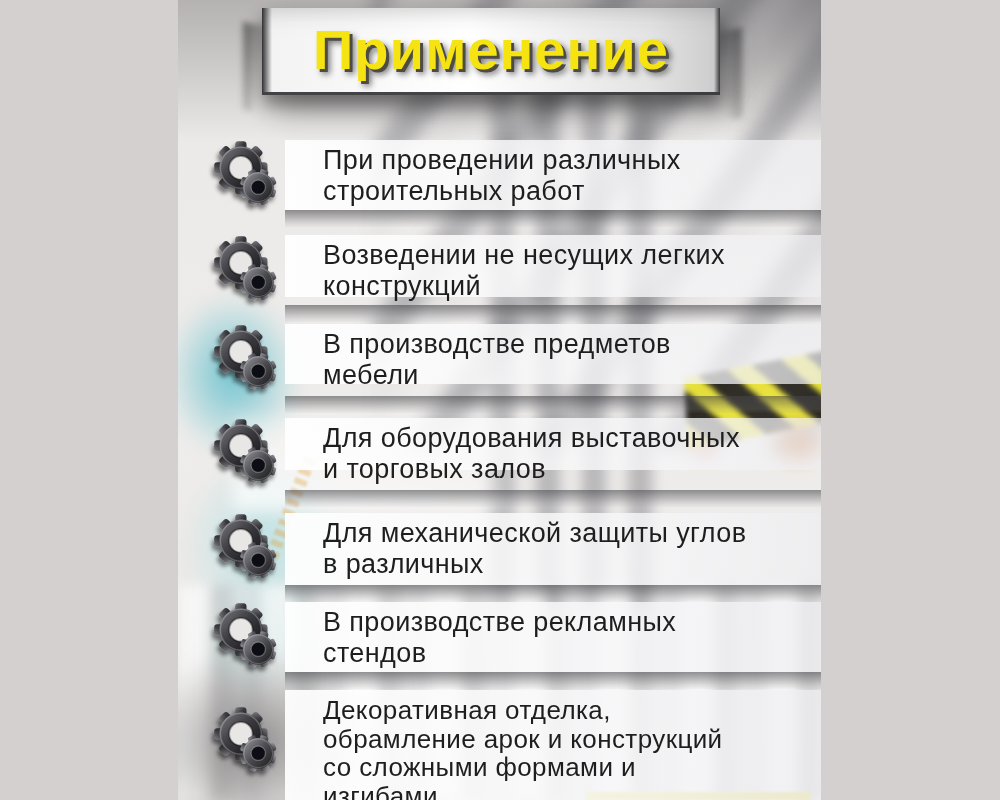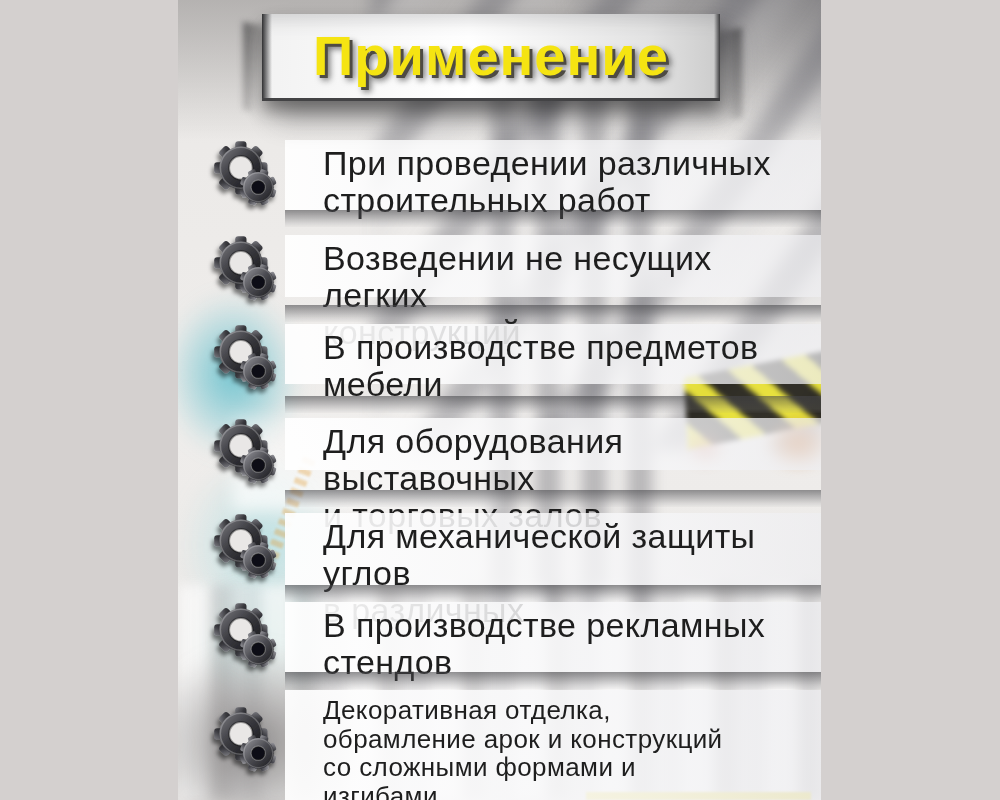--- a/index.html
+++ b/index.html
@@ -51,21 +51,21 @@
     background:repeating-linear-gradient(180deg,rgba(225,150,40,.55) 0 6px,rgba(225,150,40,0) 6px 11px);
     transform:rotate(21deg);filter:blur(1px);opacity:.6;}
 
   
   .banner-fold{position:absolute;z-index:3;filter:blur(3px);}
   .fold-left{left:243px;top:24px;width:24px;height:88px;
     background:linear-gradient(100deg,rgba(20,20,22,.55),rgba(20,20,22,0) 70%);transform:skewY(9deg);}
   .fold-right{left:714px;top:30px;width:28px;height:90px;
     background:linear-gradient(260deg,rgba(20,20,22,.5),rgba(20,20,22,0) 70%);transform:skewY(-9deg);}
   .banner{
-    position:absolute;z-index:4;left:262px;top:14px;width:458px;height:84px;
+    position:absolute;z-index:4;left:262px;top:8px;width:458px;height:84px;
     background:linear-gradient(to right,#f2f2f2,#ffffff 45%,#e3e3e3 85%,#cbcbcb);
     box-shadow:0 10px 16px rgba(30,30,32,.45),14px 18px 26px rgba(40,40,44,.3),inset 0 16px 20px -12px rgba(120,120,122,.35);
     border-bottom:3px solid rgba(35,35,38,.85);
     display:flex;align-items:center;justify-content:center;
   }
   .banner::before{content:"";position:absolute;left:0;top:0;bottom:0;width:10px;
     background:linear-gradient(90deg,#303032,rgba(120,120,122,0));}
   .banner::after{content:"";position:absolute;right:0;top:0;bottom:0;width:6px;
     background:linear-gradient(270deg,#3a3a3c,rgba(120,120,122,0));}
   .banner-title{
@@ -76,21 +76,21 @@
   }
 
   
   .row{position:absolute;left:178px;width:643px;z-index:3;}
   .band{position:absolute;left:107px;right:0;top:0;
     background:linear-gradient(90deg,rgba(255,255,255,.93),rgba(246,246,248,.8) 70%,rgba(238,238,241,.72));}
   .strip{position:absolute;left:107px;right:0;height:17px;
     background:linear-gradient(180deg,rgba(70,70,74,.58),rgba(130,130,134,.22) 75%,rgba(150,150,154,.05));
     filter:blur(.5px);}
   .band-text{
-    white-space:pre-line;font-size:34px;line-height:37px;letter-spacing:.4px;
+    white-space:pre-line;font-size:27px;line-height:31px;letter-spacing:.4px;
     color:var(--text,#1e1e1e);padding:5px 8px 0 38px;
   }
   .gear{position:absolute;left:28px;top:-4px;width:82px;height:82px;}
   .gear svg{width:100%;height:100%;display:block;}
 
   .r1{top:140px}.r1 .band{height:70px}.r1 .strip{top:70px}
   .r2{top:235px}.r2 .band{height:62px}.r2 .strip{top:70px}
   .r3{top:324px}.r3 .band{height:60px}.r3 .strip{top:72px}
   .r4{top:418px}.r4 .band{height:52px}.r4 .strip{top:72px}
   .r5{top:513px}.r5 .band{height:72px}.r5 .strip{top:72px}

